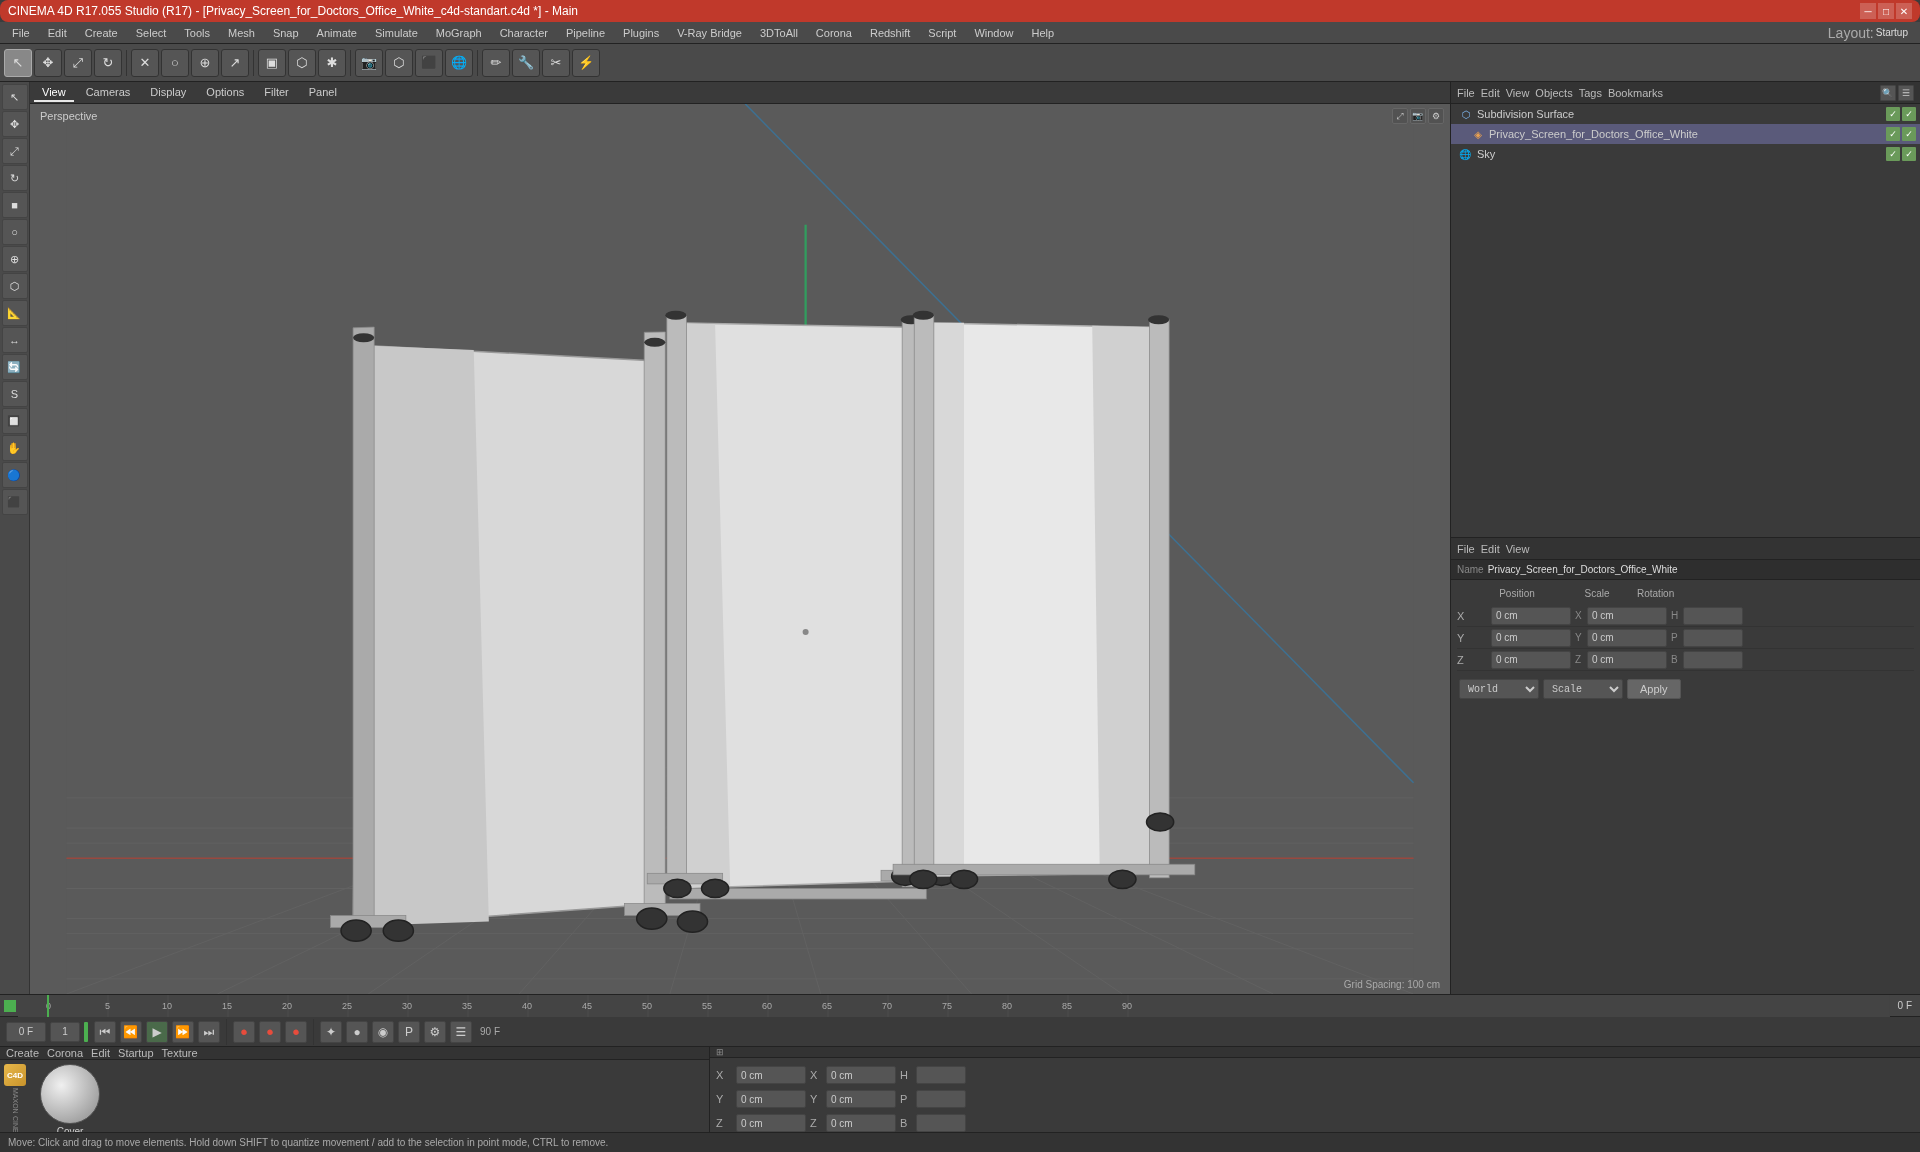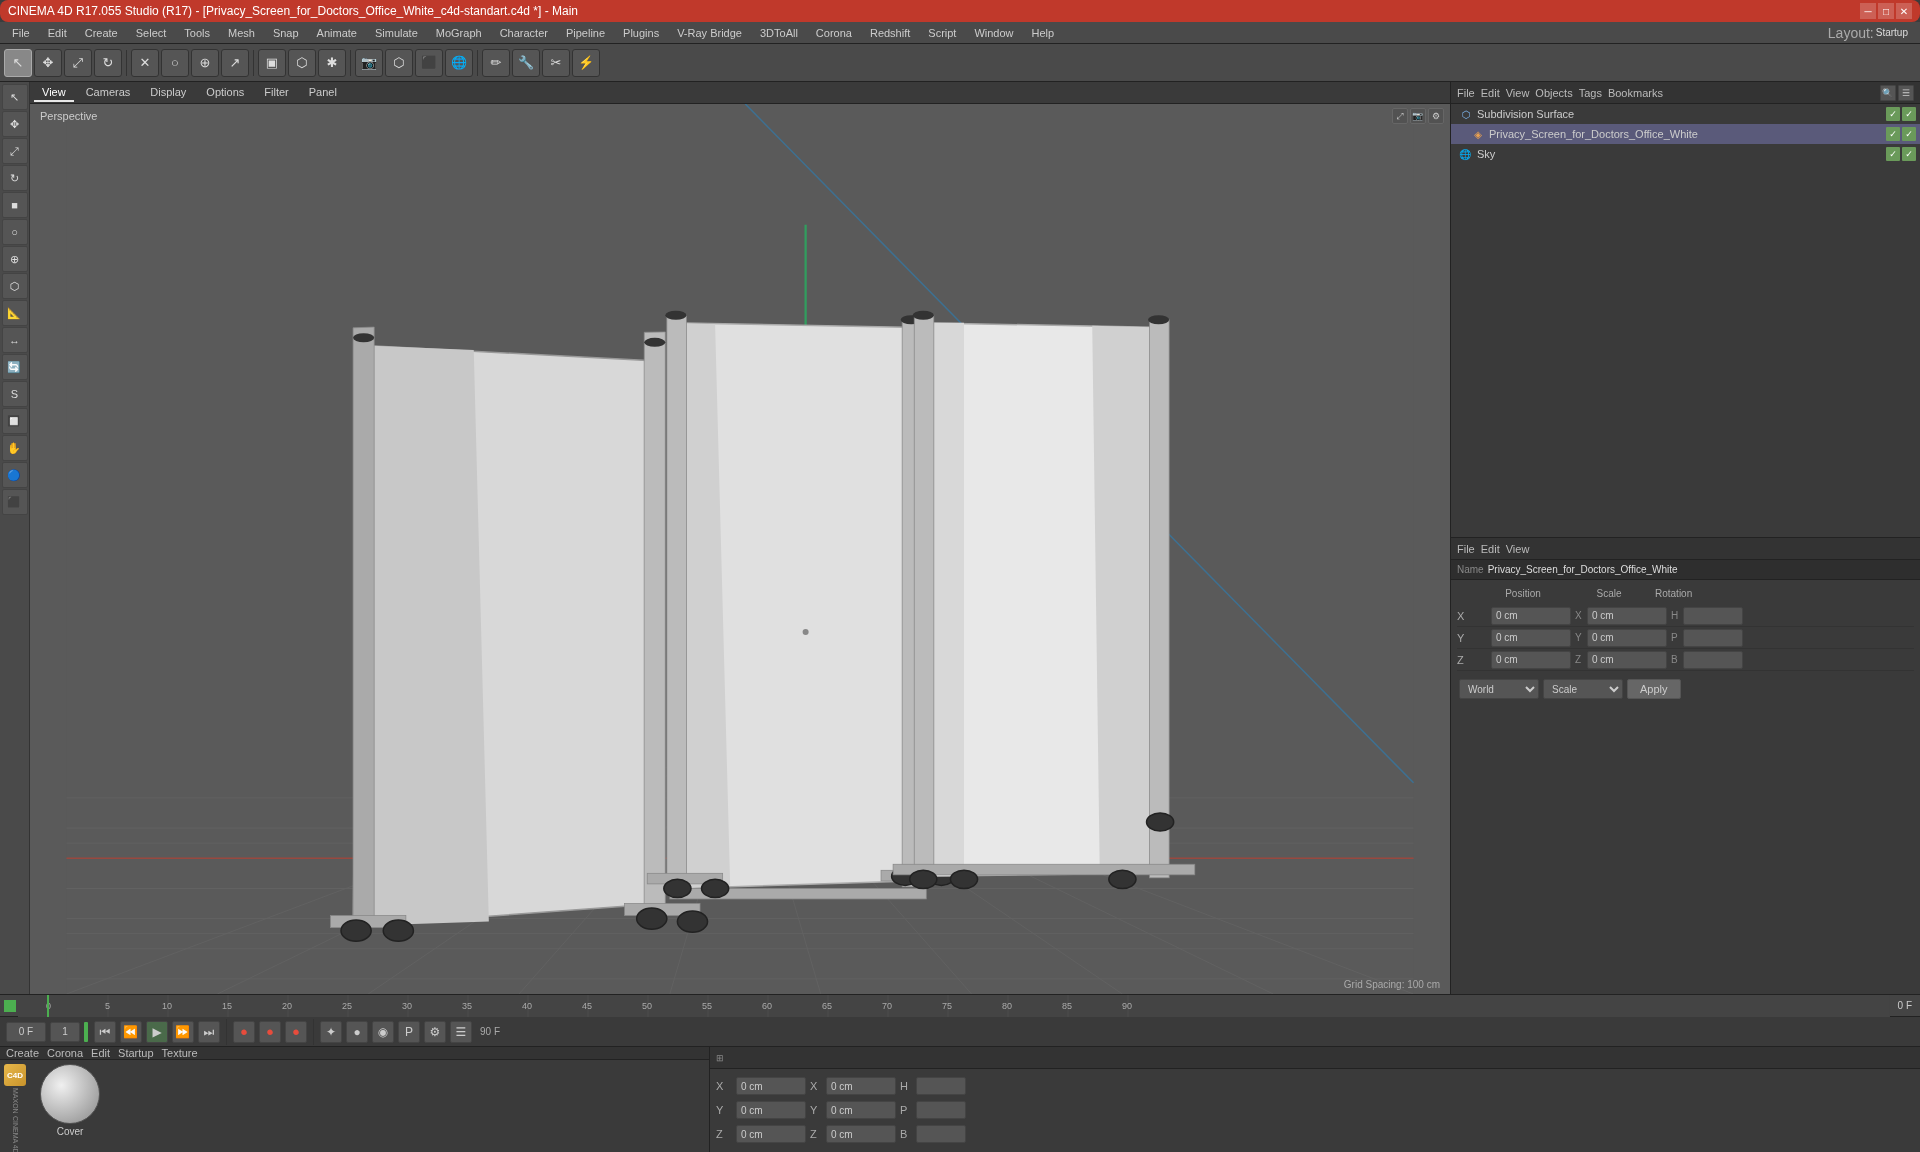--- a/index.html
+++ b/index.html
@@ -442,20 +442,21 @@
     }
     .coord-dropdown {
       height: 20px;
       background: #555;
       border: 1px solid #444;
       color: #ccc;
       font-size: 10px;
       padding: 0 4px;
       border-radius: 2px;
       width: 80px;
+      font-family: Liberation Mono, monospace;
     }
     .apply-btn {
       height: 20px;
       background: #666;
       border: 1px solid #555;
       color: #ccc;
       font-size: 11px;
       padding: 0 12px;
       cursor: pointer;
       border-radius: 2px;
@@ -764,21 +765,21 @@
         <span class="panel-menu-item">File</span>
         <span class="panel-menu-item">Edit</span>
         <span class="panel-menu-item">View</span>
       </div>
       <div style="padding: 4px 6px; border-bottom: 1px solid #222; background: #2e2e2e; display: flex; align-items: center; gap: 4px;">
         <span style="font-size: 10px; color: #888;">Name</span>
         <span style="font-size: 10px; color: #ddd; flex: 1;">Privacy_Screen_for_Doctors_Office_White</span>
       </div>
       <div class="attr-table">
 
-        <div style="display: flex; align-items: center; margin-bottom: 4px; padding: 2px 0; gap: 6px;">
+        <div style="display: flex; align-items: center; margin-bottom: 4px; padding: 2px 0; ">
           <span style="width:20px; font-size:10px; color:#888;"></span>
           <span style="width:80px; font-size:10px; color:#aaa; text-align:center;">Position</span>
           <span style="width:80px; font-size:10px; color:#aaa; text-align:center;">Scale</span>
           <span style="width:50px; font-size:10px; color:#aaa; ">Rotation</span>
         </div>
 
         <div class="attr-row">
           <span class="attr-label">X</span>
           <input class="attr-input" value="0 cm" readonly="" style="width: 80px;">
           <span style="width:8px; font-size:10px; color:#888;">X</span>
@@ -976,13 +977,16 @@
           <span class="coord-val-label">Z</span>
           <input class="coord-input" value="0 cm" readonly="" style="">
           <span class="coord-val-label">B</span>
           <input class="coord-input" value="" readonly="" style="width: 50px;">
         </div>
 
       </div>
     </div>
   </div>
 
+  <div id="status-bar">
+    <span>Move: Click and drag to move elements. Hold down SHIFT to quantize movement / add to the selection in point mode, CTRL to remove.</span>
+  </div>
 </div>
 
 </body></html>

